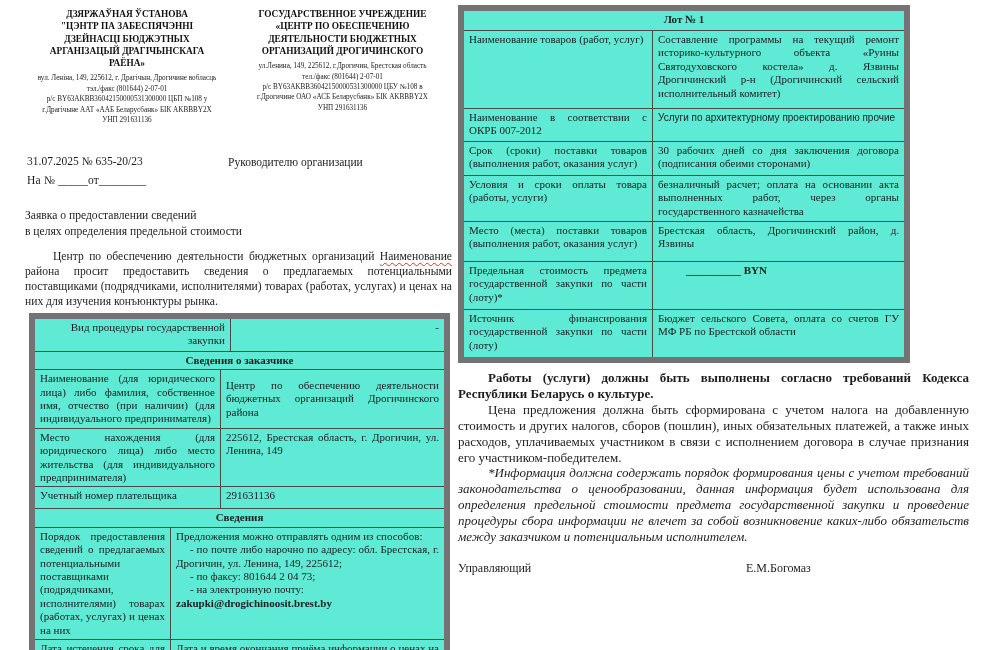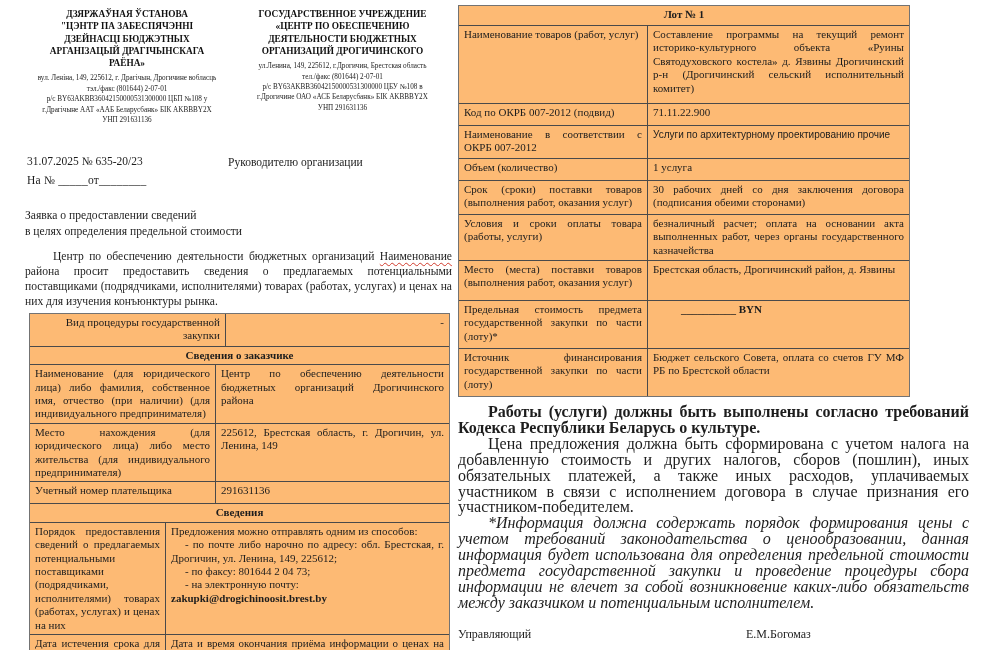--- a/index.html
+++ b/index.html
@@ -21,36 +21,36 @@
   .ref-block { position:relative; margin-top:29px; height:40px; font-size:11.5px; }
   .ref-date { position:absolute; left:2px; top:0; }
   .ref-addressee { position:absolute; left:203px; top:1px; }
   .ref-reply { position:absolute; left:2px; top:19px; letter-spacing:0.2px; }
 
   .subject { margin-top:13px; font-size:11.6px; line-height:16px; }
   .intro { margin-top:9px; font-size:11.6px; line-height:15.3px; text-align:justify; text-indent:28px; }
   .misspell { text-decoration-line:underline; text-decoration-style:wavy; text-decoration-color:#d03a2b; text-decoration-thickness:1px; text-underline-offset:2px; }
 
   
-  .tbl { border:1px solid #737373; background:#fdba74; }
+  .tbl { border:6px solid #737373; background:#5eead4; }
   .tbl-left  { width:421px; margin-left:4px; margin-top:3px; }
   .tbl-right { width:452px; }
   .tr { display:flex; border-top:1px solid #4a4a4a; align-items:stretch; }
   .tr:first-child { border-top:none; }
   .td { padding:2px 5px; font-size:11px; line-height:13.4px; text-align:justify; }
   .td-label { border-right:1px solid #4a4a4a; flex:none; }
   .td-value { flex:1; }
   .td-center { text-align:right; }
   .section-cell { width:100%; text-align:center; font-weight:bold; font-size:11px; line-height:13.4px; padding:2px 4px; }
   .line-indent { text-indent:14px; }
   .bold { font-weight:bold; }
   .sans-value { font-family:"Liberation Sans", sans-serif; font-size:10px; line-height:13px; }
 
   
-  .rp { font-size:16px; line-height:15.9px; text-align:justify; text-indent:30px; }
+  .rp { font-size:13px; line-height:15.9px; text-align:justify; text-indent:30px; }
   .rp-bold { font-weight:bold; margin-top:7px; }
   .rp-italic { font-style:italic; }
   .sig-row { position:relative; margin-top:16px; height:18px; font-size:12px; }
   .sig-name { position:absolute; left:288px; top:0; }
 </style>
 </head>
 <body>
 
 <div class="page-left">
 
@@ -102,21 +102,21 @@
   <div class="intro"><span>Центр по обеспечению деятельности бюджетных организаций </span><span class="misspell">Наименование</span><span> района просит предоставить сведения о предлагаемых потенциальными поставщиками (подрядчиками, исполнителями) товарах (работах, услугах) и ценах на них для изучения конъюнктуры рынка.</span></div>
 
   <div class="tbl tbl-left" id="left-table">
       <div class="tr" style="min-height: 32px;">
         <div class="td td-label td-center" style="width: 196px;">Вид процедуры государственной закупки</div>
         <div class="td td-value td-center">-</div>
       </div>
       <div class="tr" style="min-height: 16px;">
         <div class="section-cell">Сведения о заказчике</div>
       </div>
-      <div class="tr" style="min-height: 52px;">
+      <div class="tr" style="min-height: 52px; align-items: center;">
         <div class="td td-label" style="width: 186px;">Наименование (для юридического лица) либо фамилия, собственное имя, отчество (при наличии) (для индивидуального предпринимателя)</div>
         <div class="td td-value">Центр по обеспечению деятельности бюджетных организаций Дрогичинского района</div>
       </div>
       <div class="tr" style="min-height: 45px;">
         <div class="td td-label" style="width: 186px;">Место нахождения (для юридического лица) либо место жительства (для индивидуального предпринимателя)</div>
         <div class="td td-value">225612, Брестская область, г. Дрогичин,  ул. Ленина, 149</div>
       </div>
       <div class="tr" style="min-height: 22px;">
         <div class="td td-label" style="width: 186px;">Учетный номер плательщика</div>
         <div class="td td-value">291631136</div>
@@ -144,31 +144,23 @@
 <div class="page-right">
 
   <div class="tbl tbl-right" id="right-table">
       <div class="tr" style="min-height: 19px;">
         <div class="section-cell">Лот № 1</div>
       </div>
       <div class="tr" style="min-height: 78px;">
         <div class="td td-label" style="width: 189px;">Наименование товаров (работ, услуг)</div>
         <div class="td td-value">Составление программы на текущий ремонт историко-культурного объекта «Руины Святодуховского костела» д. Язвины Дрогичинский р-н (Дрогичинский сельский исполнительный комитет)</div>
       </div>
-      <div class="tr" style="min-height: 22px;">
-        <div class="td td-label" style="width: 189px;">Код по ОКРБ 007-2012 (подвид)</div>
-        <div class="td td-value">71.11.22.900</div>
-      </div>
       <div class="tr" style="min-height: 33px;">
         <div class="td td-label" style="width: 189px;">Наименование в соответствии с ОКРБ 007-2012</div>
         <div class="td td-value sans-value">Услуги по архитектурному проектированию прочие</div>
-      </div>
-      <div class="tr" style="min-height: 22px;">
-        <div class="td td-label" style="width: 189px;">Объем (количество)</div>
-        <div class="td td-value">1 услуга</div>
       </div>
       <div class="tr" style="min-height: 34px;">
         <div class="td td-label" style="width: 189px;">Срок (сроки) поставки товаров (выполнения работ, оказания услуг)</div>
         <div class="td td-value">30 рабочих дней со дня заключения договора (подписания обеими сторонами)</div>
       </div>
       <div class="tr" style="min-height: 46px;">
         <div class="td td-label" style="width: 189px;">Условия и сроки оплаты товара (работы, услуги)</div>
         <div class="td td-value">безналичный расчет; оплата на основании акта выполненных работ, через органы государственного казначейства</div>
       </div>
       <div class="tr" style="min-height: 40px;">

